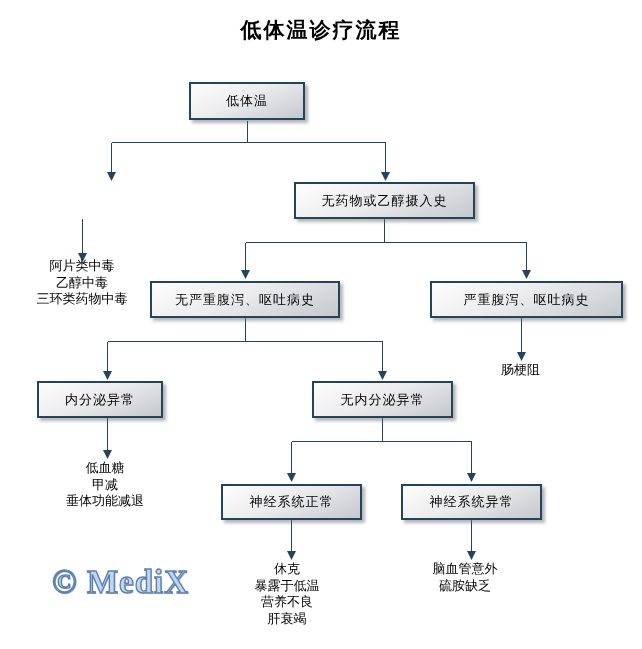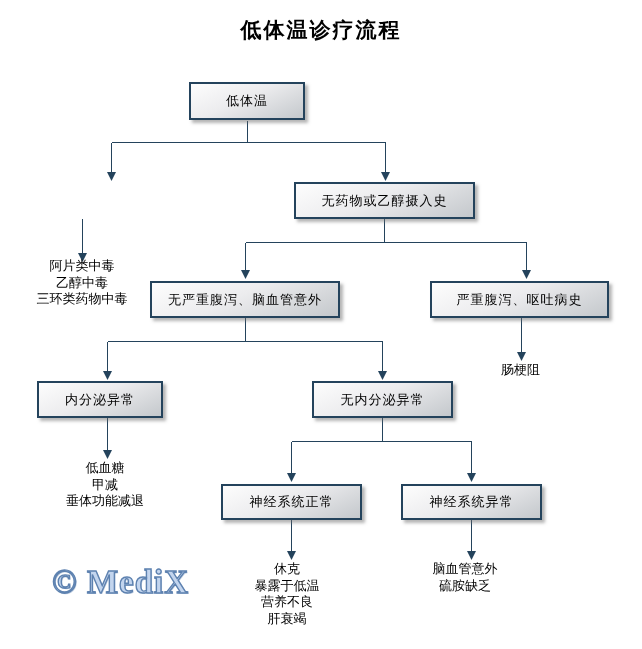--- a/index.html
+++ b/index.html
@@ -38,21 +38,21 @@
     align-items: center;
     justify-content: center;
     font-size: 13px;
     color: var(--box-text, #000);
     letter-spacing: 1px;
   }
   #n0 {left:189px; top:82px;  width:116px; height:38px;}
   #n1 {left:22px;  top:182px; width:180px; height:37px;}
   #n2 {left:294px; top:182px; width:181px; height:37px;}
   #n3 {left:150px; top:281px; width:190px; height:37px;}
-  #n4 {left:430px; top:281px; width:179px; height:37px;}
+  #n4 {left:430px; top:281px; width:193px; height:37px;}
   #n5 {left:37px;  top:381px; width:126px; height:37px;}
   #n6 {left:312px; top:381px; width:141px; height:37px;align-items:center;}
   #n7 {left:221px; top:484px; width:141px; height:36px;}
   #n8 {left:401px; top:484px; width:141px; height:36px;}
   .ann {
     position: absolute;
     text-align: center;
     font-size: 13px;
     line-height: 16.5px;
     color: var(--box-text, #000);
@@ -109,21 +109,21 @@
     </g>
   </svg>
 
   <div class="node" id="n0">
     <span>低体温</span>
   </div>
   <div class="node" id="n2">
     <span>无药物或乙醇摄入史</span>
   </div>
   <div class="node" id="n3">
-    <span>无严重腹泻、脑血管意外</span>
+    <span>无严重腹泻、呕吐病史</span>
   </div>
   <div class="node" id="n4">
     <span>严重腹泻、呕吐病史</span>
   </div>
   <div class="node" id="n5">
     <span>内分泌异常</span>
   </div>
   <div class="node" id="n6">
     <span>无内分泌异常</span>
   </div>

